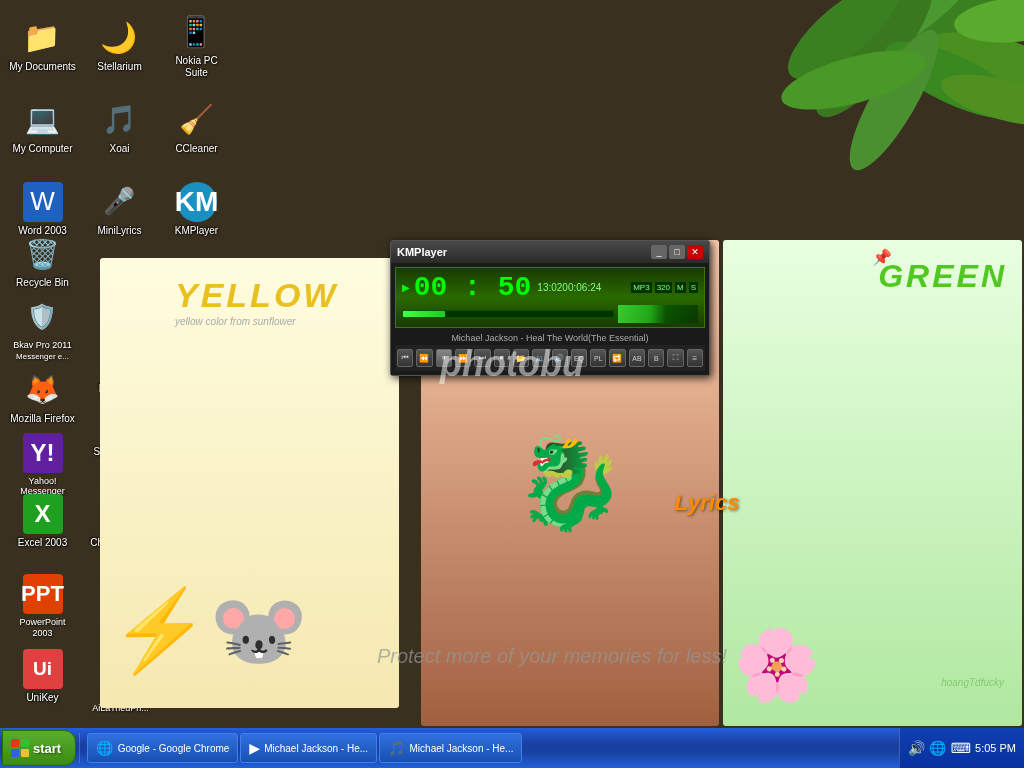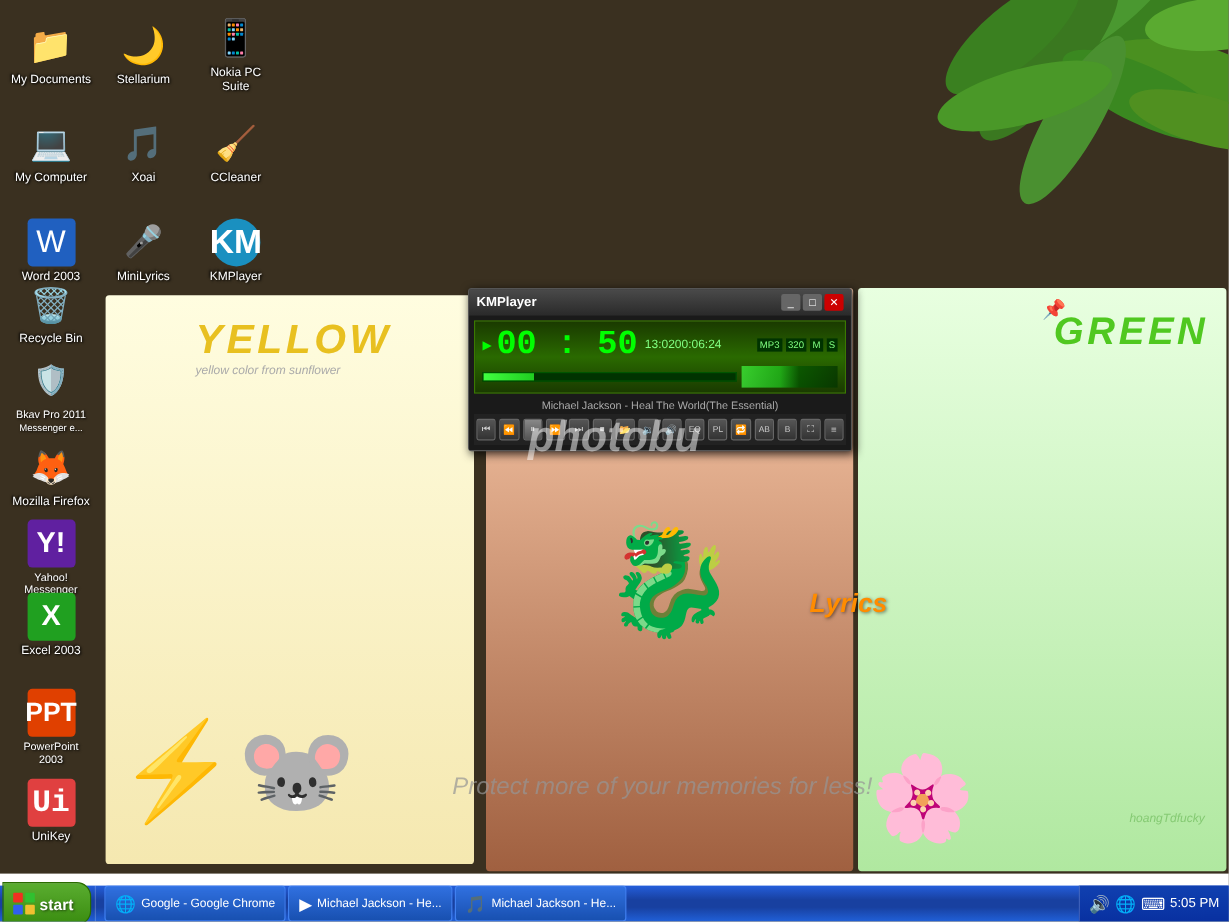--- a/index.html
+++ b/index.html
@@ -244,21 +244,21 @@
       color: rgba(100, 180, 80, 0.6);
       font-size: 10px;
       font-style: italic;
       z-index: 50;
       text-align: center;
     }
 
     
     #taskbar {
       width: 1024px;
-      height: 30px;
+      height: 40px;
       background: linear-gradient(180deg, #245edb 0%, #1840a0 40%, #1840a0 60%, #2060d8 100%);
       position: absolute;
       bottom: 0;
       left: 0;
       display: flex;
       align-items: center;
       z-index: 1000;
     }
 
     .start-btn {
@@ -492,35 +492,35 @@
 
   <div style="position:absolute;left:83px;top:570px;display:flex;flex-direction:column;">
     <div class="desktop-icon" style="width:75px;">
       <div class="icon-img" style="font-size:26px;">🌐</div>
       <div class="icon-label">Google Chrome</div>
     </div>
   </div>
 
   <div style="position:absolute;left:5px;top:645px;display:flex;flex-direction:column;">
     <div class="desktop-icon" style="width:75px;">
-      <div class="icon-img" style="font-size:26px;background:#e04040;color:white;border-radius:4px;padding:2px;font-weight:bold;font-family:Liberation Mono, monospace;">Ui</div>
+      <div class="icon-img" style="font-size:19px;background:#e04040;color:white;border-radius:4px;padding:2px;font-weight:bold;">Ui</div>
       <div class="icon-label">UniKey</div>
     </div>
   </div>
 
   <div style="position:absolute;left:83px;top:645px;display:flex;flex-direction:column;">
     <div class="desktop-icon" style="width:75px;">
       <div class="icon-img" style="font-size:26px;">🚀</div>
       <div class="icon-label" style="color:white;font-size:9px;text-align:center;text-shadow:1px 1px 2px black;">Launch<br>AiLaTrieuPh...</div>
     </div>
   </div>
 
   <div style="position:absolute;left:80px;top:238px;right:0;bottom:0;display:flex;">
 
-    <div style="flex:1;background:linear-gradient(180deg,#fffde0,#f5e8b0);margin:8px;border-radius:3px;position:relative;overflow:hidden;">
+    <div style="flex:1;background:linear-gradient(180deg,#fffde0,#f5e8b0);margin:20px;border-radius:3px;position:relative;overflow:hidden;">
       <div style="position:absolute;top:18px;left:75px;font-size:34px;font-weight:bold;color:#e8c020;font-style:italic;letter-spacing:3px;">YELLOW</div>
       <div style="position:absolute;top:58px;left:75px;font-size:10px;color:#aaa;font-style:italic;">yellow color from sunflower</div>
 
       <div style="position:absolute;bottom:30px;left:10px;font-size:80px;">⚡🐭</div>
     </div>
 
     <div style="flex:1;background:linear-gradient(180deg,#ffd0b0,#a06040);margin:2px;border-radius:3px;position:relative;overflow:hidden;">
 
       <div style="position:absolute;inset:0;display:flex;align-items:center;justify-content:center;font-size:90px;">🐉</div>
     </div>

